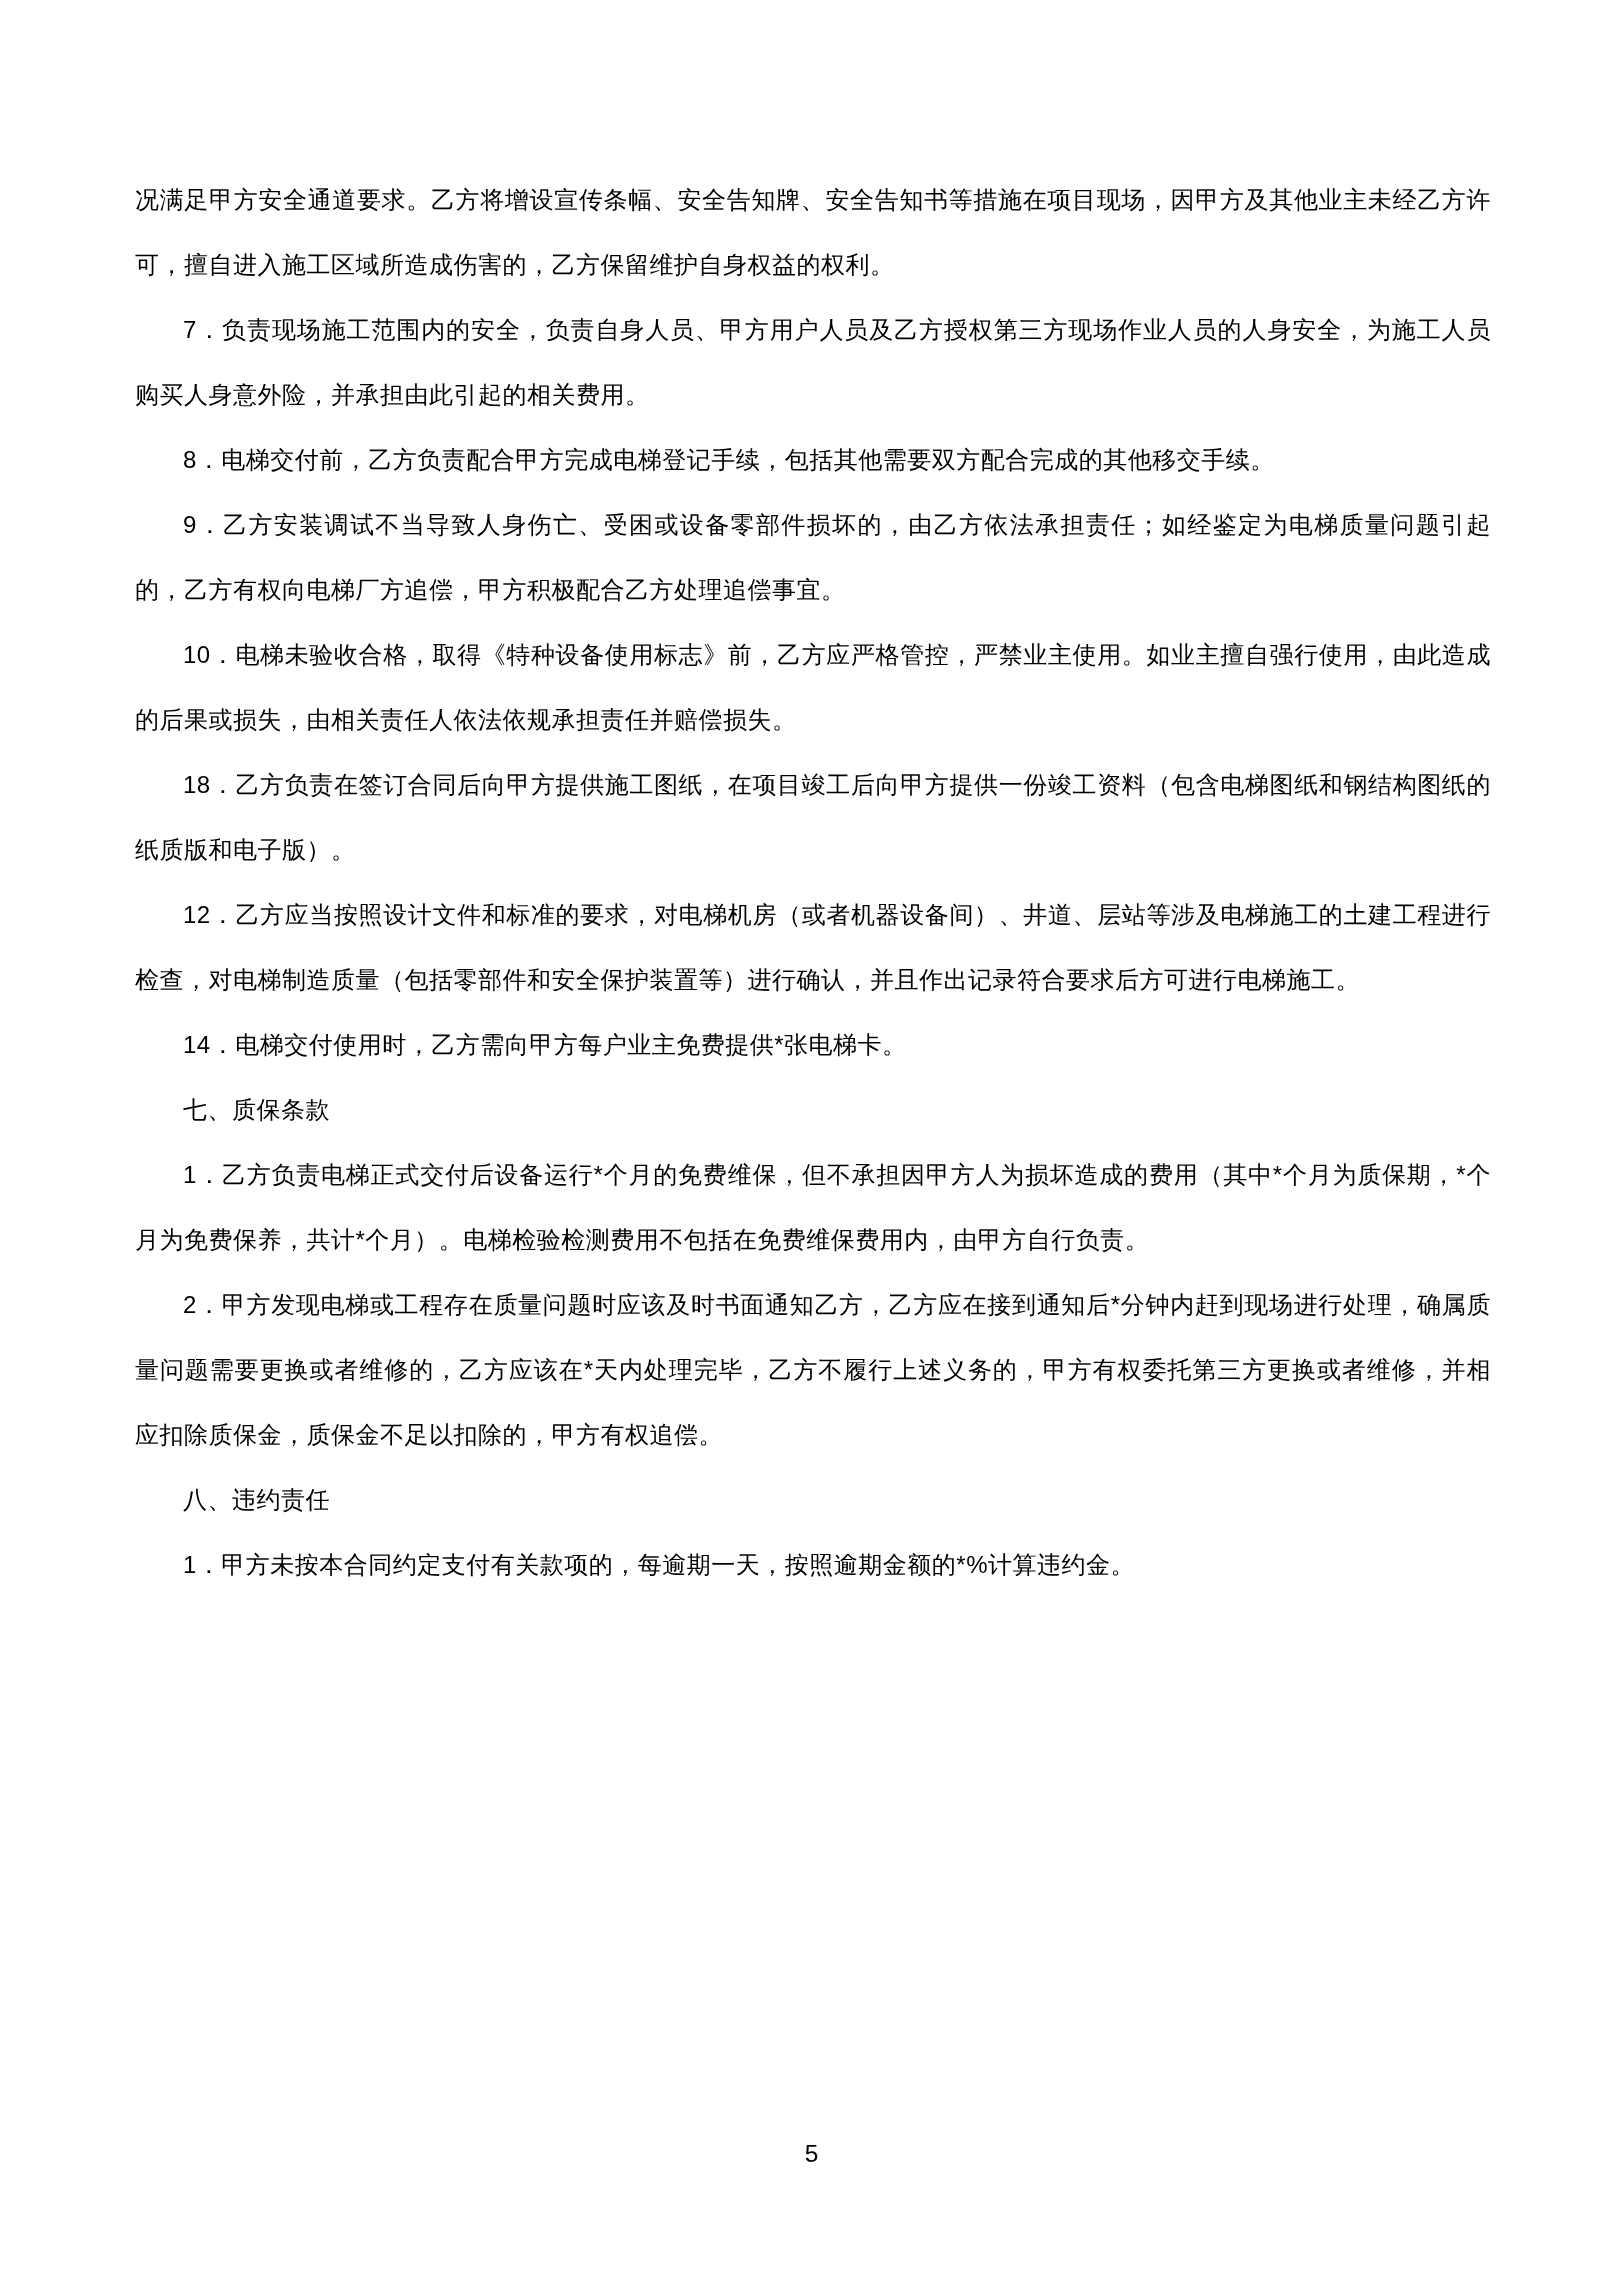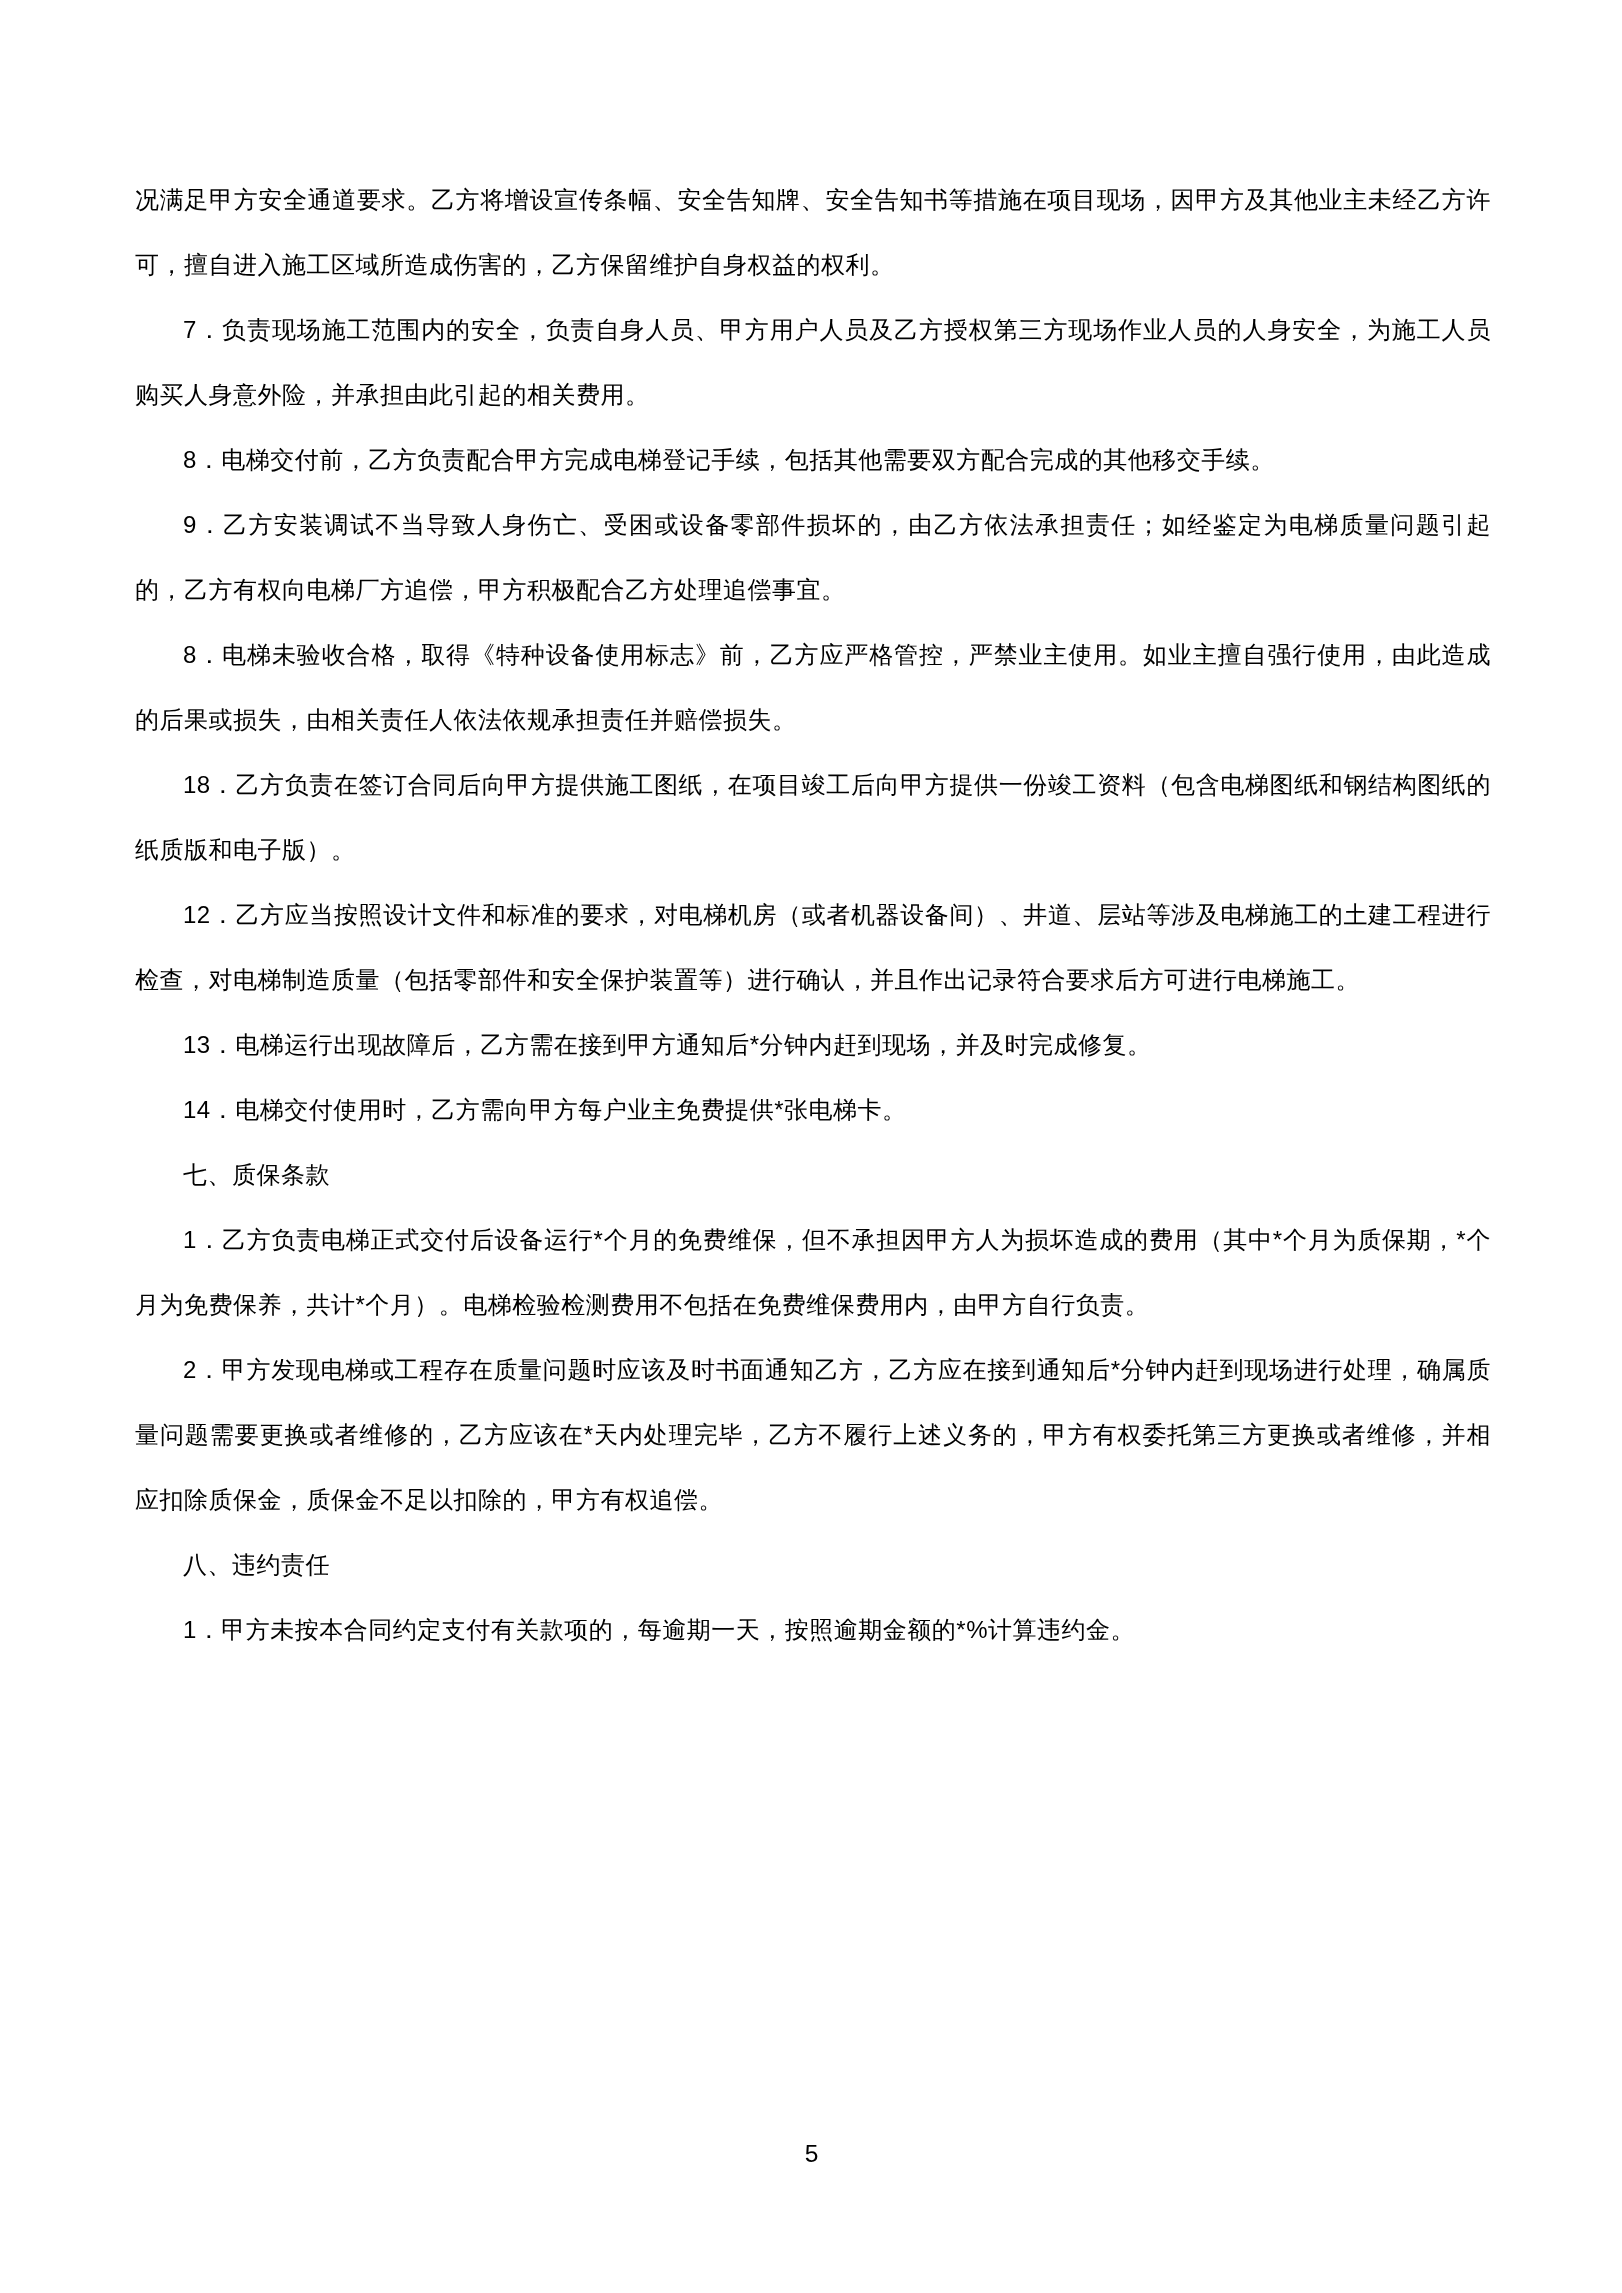--- a/index.html
+++ b/index.html
@@ -48,24 +48,23 @@
 </style>
 </head>
 <body>
 
 <div class="page">
   <div class="doc-body" id="doc-body">
       <p class="para">况满足甲方安全通道要求。乙方将增设宣传条幅、安全告知牌、安全告知书等措施在项目现场，因甲方及其他业主未经乙方许可，擅自进入施工区域所造成伤害的，乙方保留维护自身权益的权利。</p>
       <p class="para indent">7．负责现场施工范围内的安全，负责自身人员、甲方用户人员及乙方授权第三方现场作业人员的人身安全，为施工人员购买人身意外险，并承担由此引起的相关费用。</p>
       <p class="para indent">8．电梯交付前，乙方负责配合甲方完成电梯登记手续，包括其他需要双方配合完成的其他移交手续。</p>
       <p class="para indent">9．乙方安装调试不当导致人身伤亡、受困或设备零部件损坏的，由乙方依法承担责任；如经鉴定为电梯质量问题引起的，乙方有权向电梯厂方追偿，甲方积极配合乙方处理追偿事宜。</p>
-      <p class="para indent">8．电梯未验收合格，取得《特种设备使用标志》前，乙方应严格管控，严禁业主使用。如业主擅自强行使用，由此造成的后果或损失，由相关责任人依法依规承担责任并赔偿损失。</p>
+      <p class="para indent">10．电梯未验收合格，取得《特种设备使用标志》前，乙方应严格管控，严禁业主使用。如业主擅自强行使用，由此造成的后果或损失，由相关责任人依法依规承担责任并赔偿损失。</p>
       <p class="para indent">18．乙方负责在签订合同后向甲方提供施工图纸，在项目竣工后向甲方提供一份竣工资料（包含电梯图纸和钢结构图纸的纸质版和电子版）。</p>
       <p class="para indent">12．乙方应当按照设计文件和标准的要求，对电梯机房（或者机器设备间）、井道、层站等涉及电梯施工的土建工程进行检查，对电梯制造质量（包括零部件和安全保护装置等）进行确认，并且作出记录符合要求后方可进行电梯施工。</p>
-      <p class="para indent">13．电梯运行出现故障后，乙方需在接到甲方通知后*分钟内赶到现场，并及时完成修复。</p>
       <p class="para indent">14．电梯交付使用时，乙方需向甲方每户业主免费提供*张电梯卡。</p>
       <p class="para indent">七、质保条款</p>
       <p class="para indent">1．乙方负责电梯正式交付后设备运行*个月的免费维保，但不承担因甲方人为损坏造成的费用（其中*个月为质保期，*个月为免费保养，共计*个月）。电梯检验检测费用不包括在免费维保费用内，由甲方自行负责。</p>
       <p class="para indent">2．甲方发现电梯或工程存在质量问题时应该及时书面通知乙方，乙方应在接到通知后*分钟内赶到现场进行处理，确属质量问题需要更换或者维修的，乙方应该在*天内处理完毕，乙方不履行上述义务的，甲方有权委托第三方更换或者维修，并相应扣除质保金，质保金不足以扣除的，甲方有权追偿。</p>
       <p class="para indent">八、违约责任</p>
       <p class="para indent">1．甲方未按本合同约定支付有关款项的，每逾期一天，按照逾期金额的*%计算违约金。</p>
     </div>
   <div class="page-number">5</div>
 </div>
 

